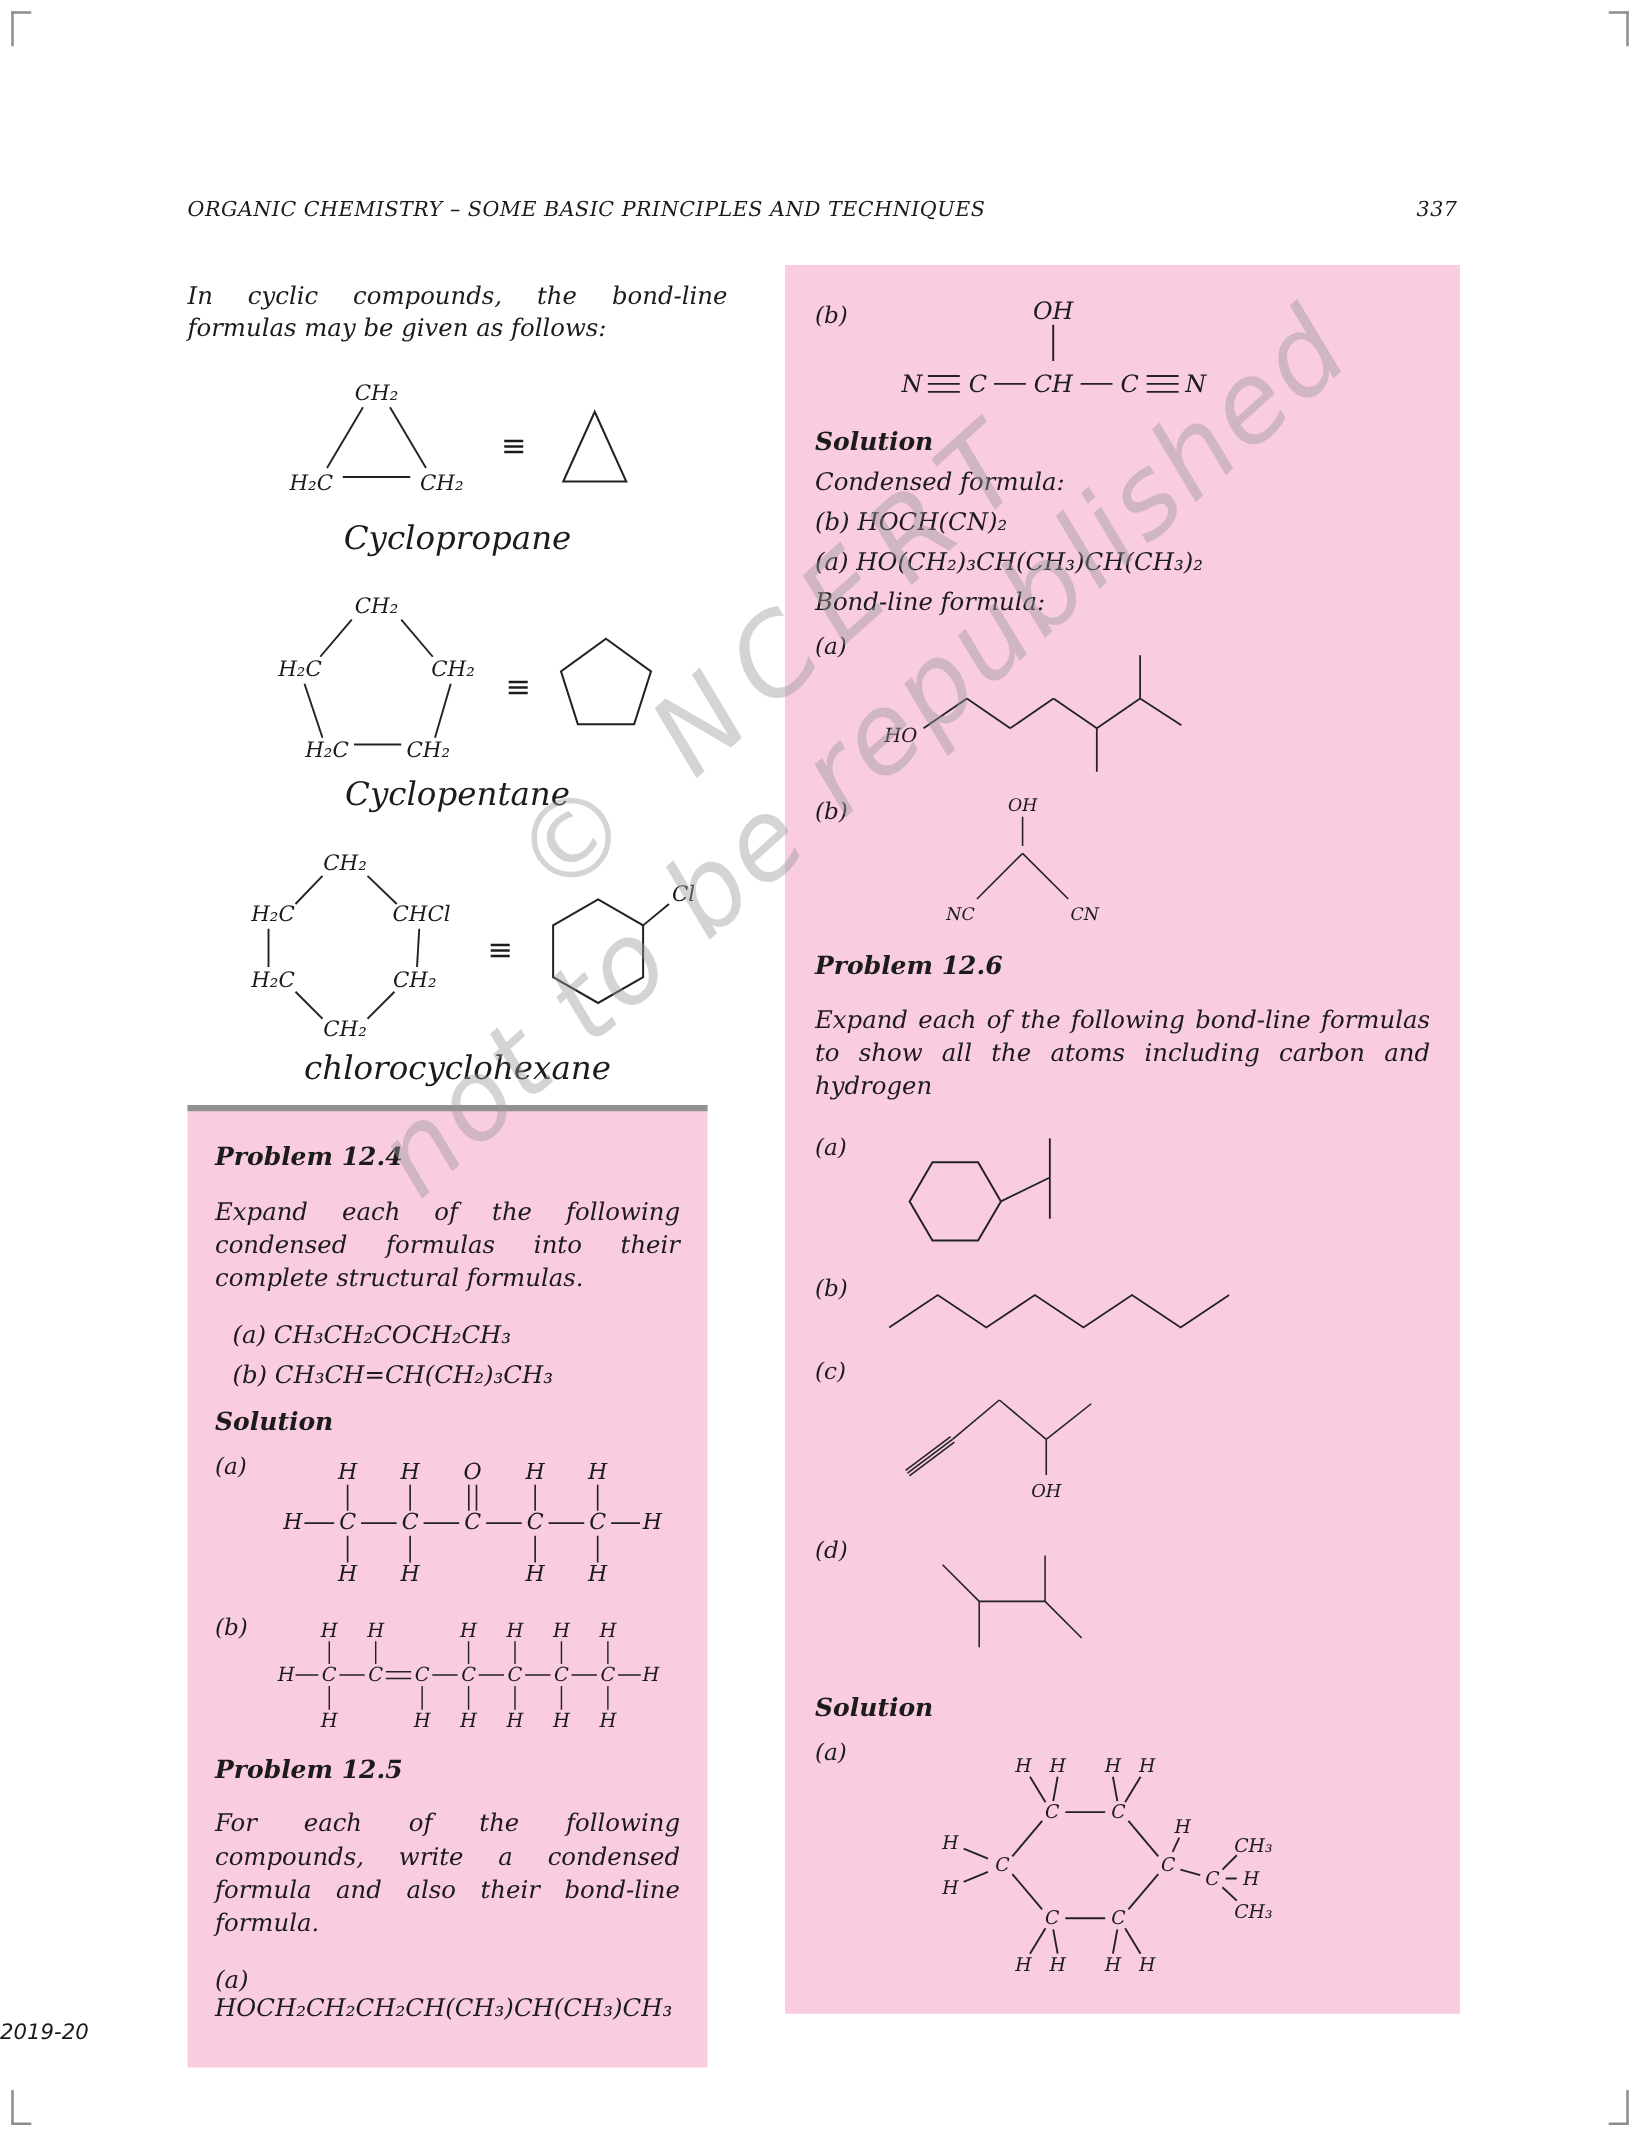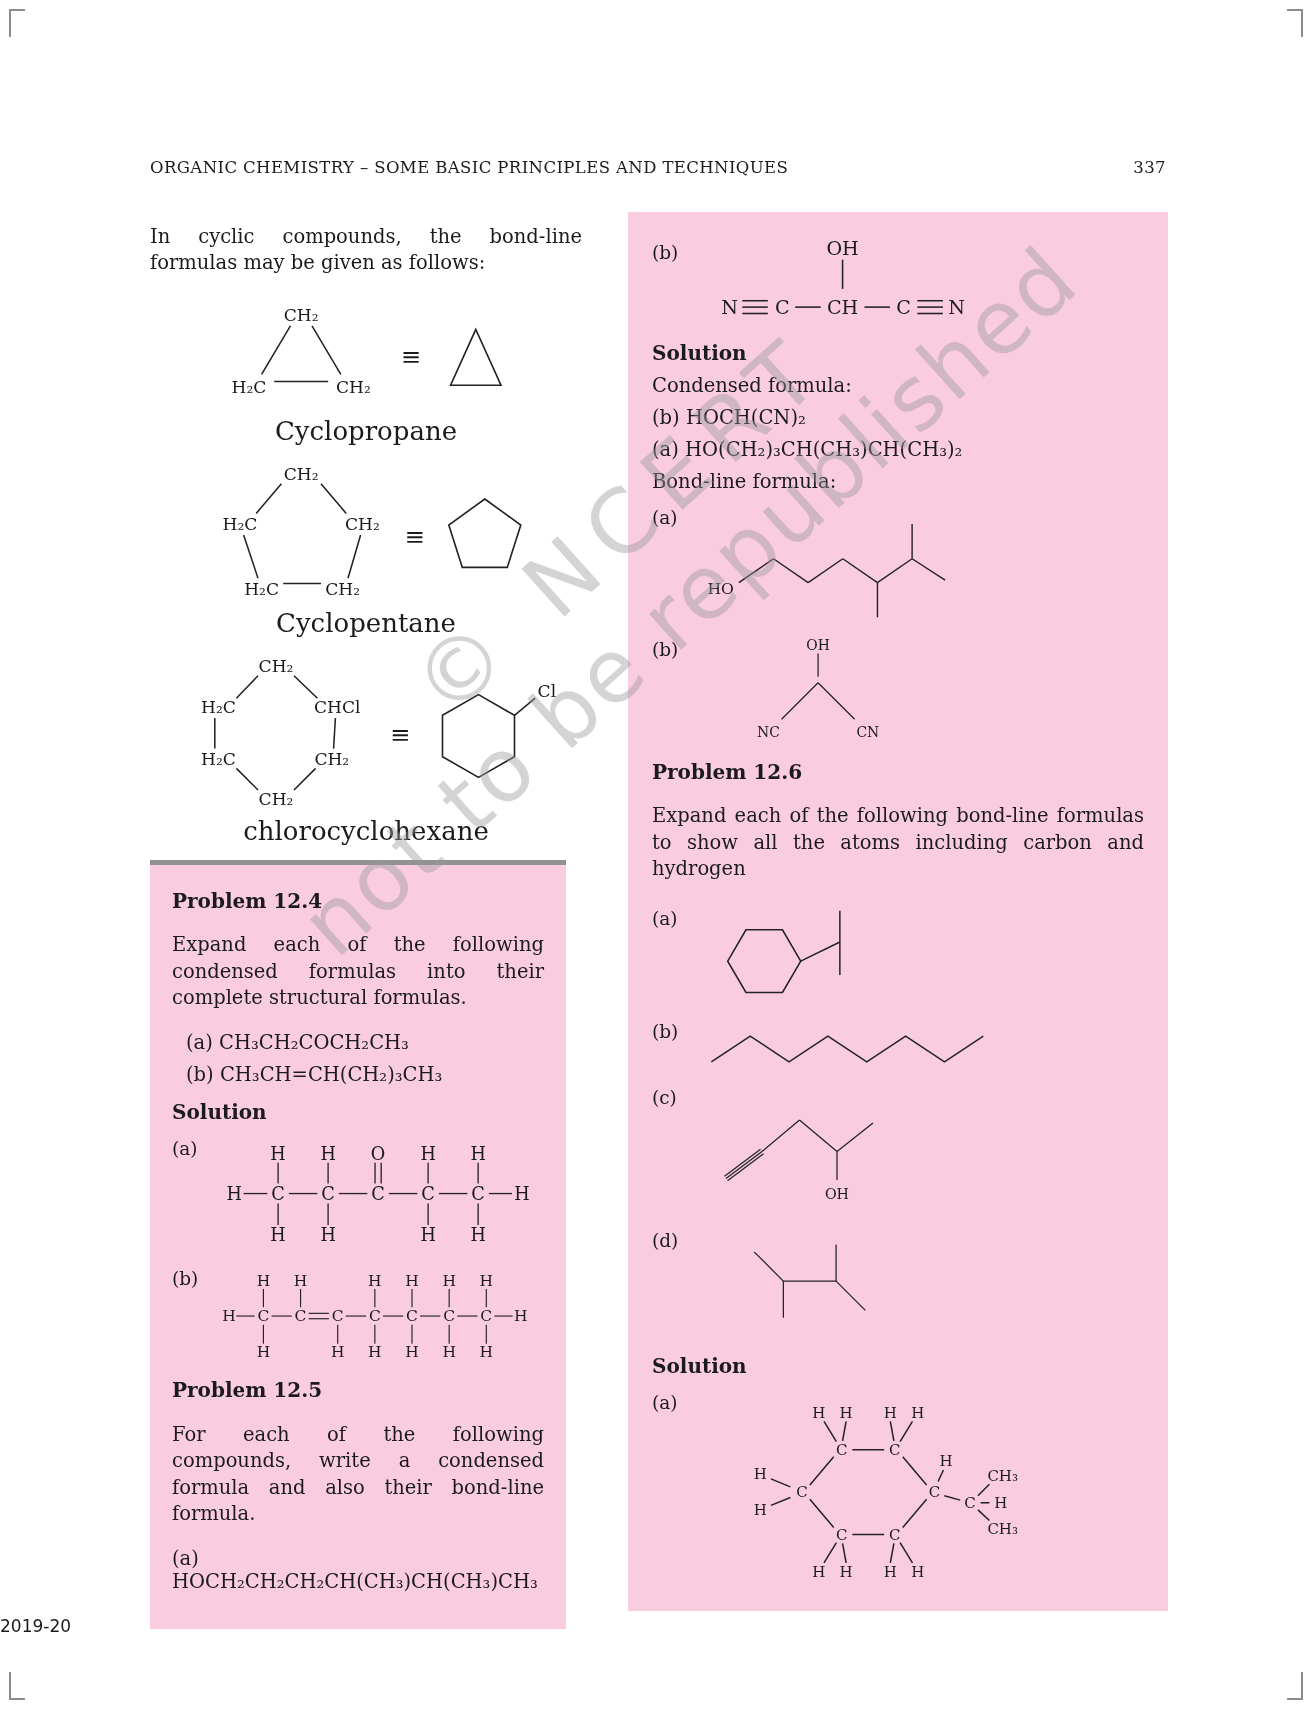--- a/index.html
+++ b/index.html
@@ -1,27 +1,27 @@
 <!DOCTYPE html>
 <html><head>
 <meta charset="utf-8">
 <style>
   html,body{margin:0;padding:0;}
   body{width:1312px;height:1709px;background:#ffffff;font-family:"DejaVu Serif","Liberation Serif",serif;color:#1b1b1b;}
-  .page{position:relative;width:1312px;height:1709px;overflow:hidden;background:#fff;}
+  .page{position:relative;width:1312px;height:1709px;overflow:hidden;background:#fff;font-style:italic;}
   .mark{position:absolute;width:14px;height:26px;}
   .mark.tl{left:9px;top:9px;border-left:2px solid #8d8d8d;border-top:2px solid #8d8d8d;}
   .mark.tr{right:9px;top:9px;border-right:2px solid #8d8d8d;border-top:2px solid #8d8d8d;}
   .mark.bl{left:9px;bottom:9px;border-left:2px solid #8d8d8d;border-bottom:2px solid #8d8d8d;}
   .mark.br{right:9px;bottom:9px;border-right:2px solid #8d8d8d;border-bottom:2px solid #8d8d8d;}
   .header{position:absolute;left:150px;top:158px;width:1016px;display:flex;justify-content:space-between;font-size:16.5px;letter-spacing:.4px;}
   .leftcol{position:absolute;left:150px;top:204px;width:432px;}
   .rightcol{position:absolute;left:628px;top:212px;width:540px;background:#f9cce0;padding:16px 24px 22px 24px;box-sizing:border-box;}
   .intro{font-size:19.5px;line-height:1.38;text-align:justify;}
-  .fig{display:flex;justify-content:center;margin-top:8px;}
+  .fig{display:flex;justify-content:center;margin-top:20px;}
   .figcap{text-align:center;font-size:26px;margin:0 0 8px 0;}
   .pbox{margin-top:14px;background:#f9cce0;border-top:5px solid #919191;padding:14px 22px 36px 22px;box-sizing:border-box;width:416px;}
   .ptitle{font-weight:bold;font-size:20px;margin:10px 0 10px 0;}
   .pbody{font-size:19.5px;line-height:1.36;text-align:justify;}
   .formula{font-size:19.5px;margin-top:9px;}
   .sol{font-weight:bold;font-size:20px;margin-top:14px;}
   .solrow{display:flex;align-items:flex-start;margin-top:8px;}
   .sublabel{font-size:18.5px;margin-right:8px;margin-top:6px;flex:0 0 auto;}
   .indent1{margin-left:14px;}
   svg{display:block;}

